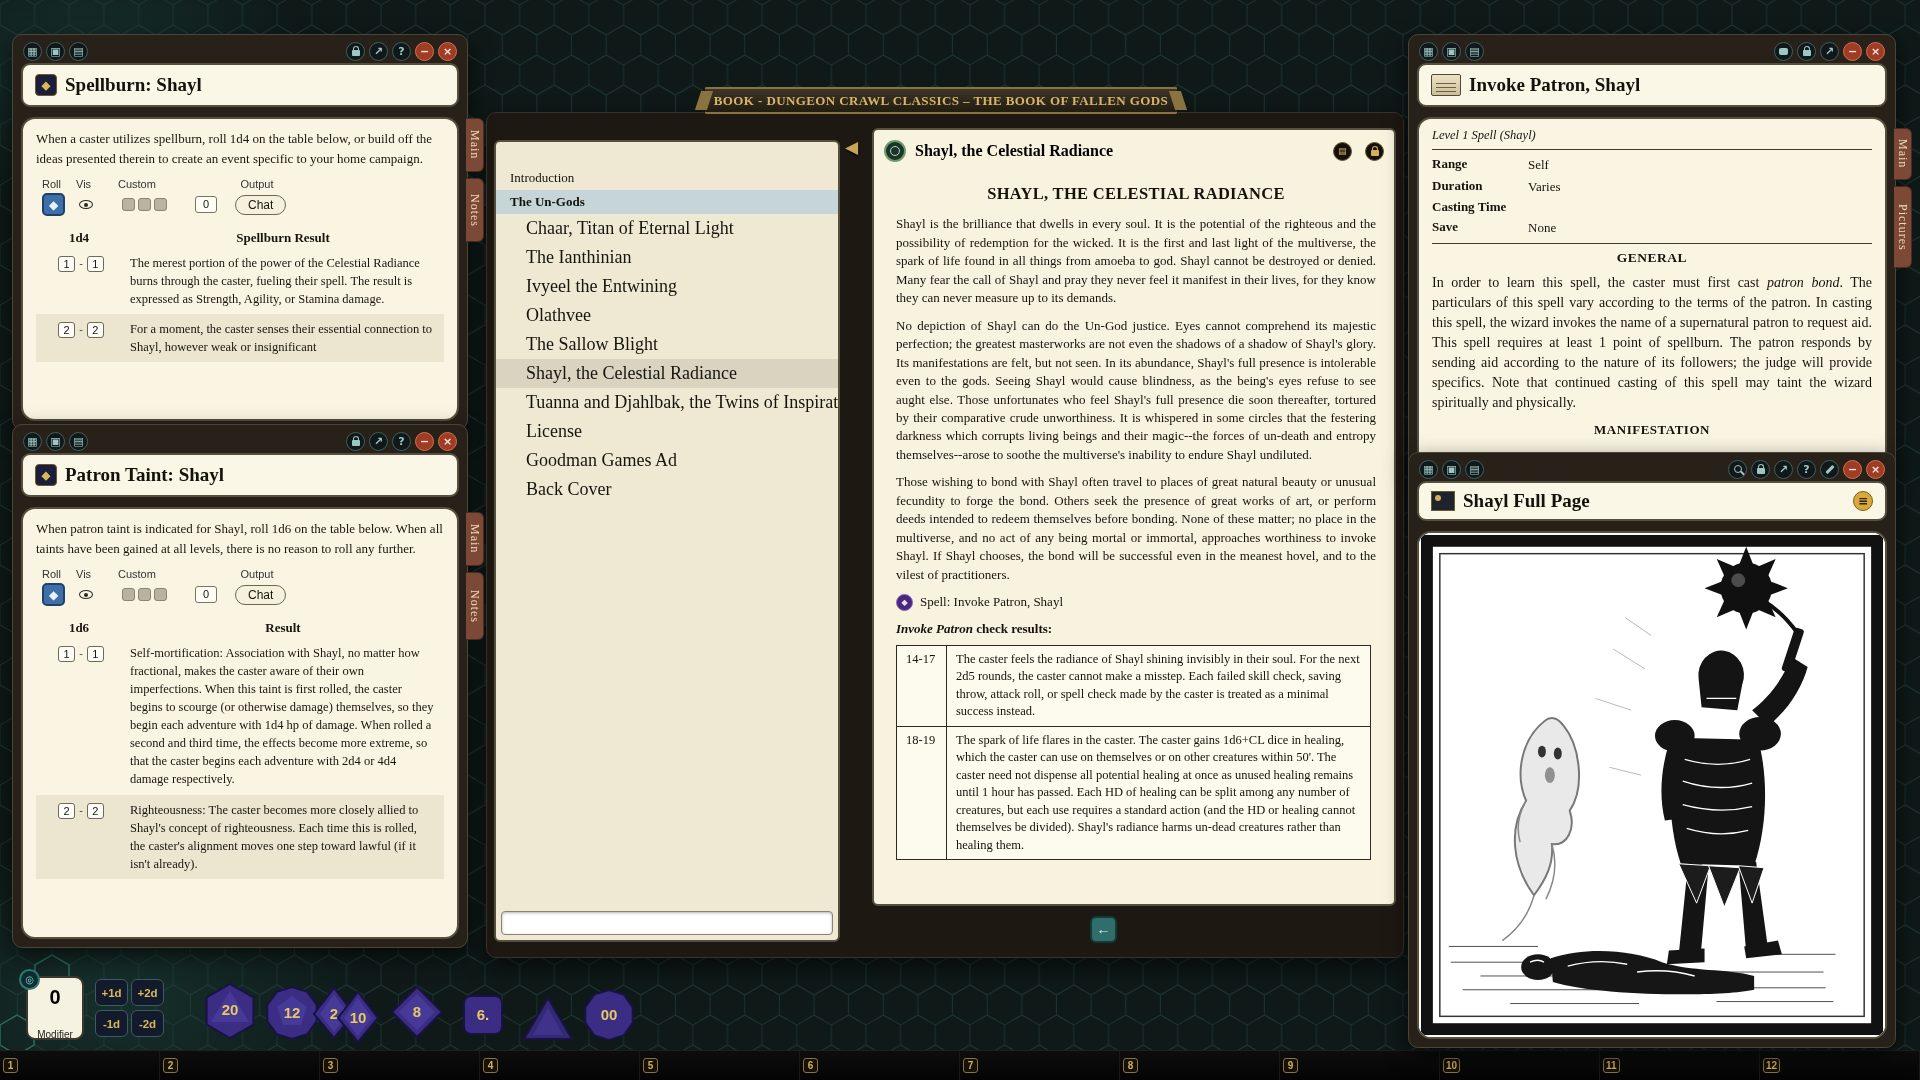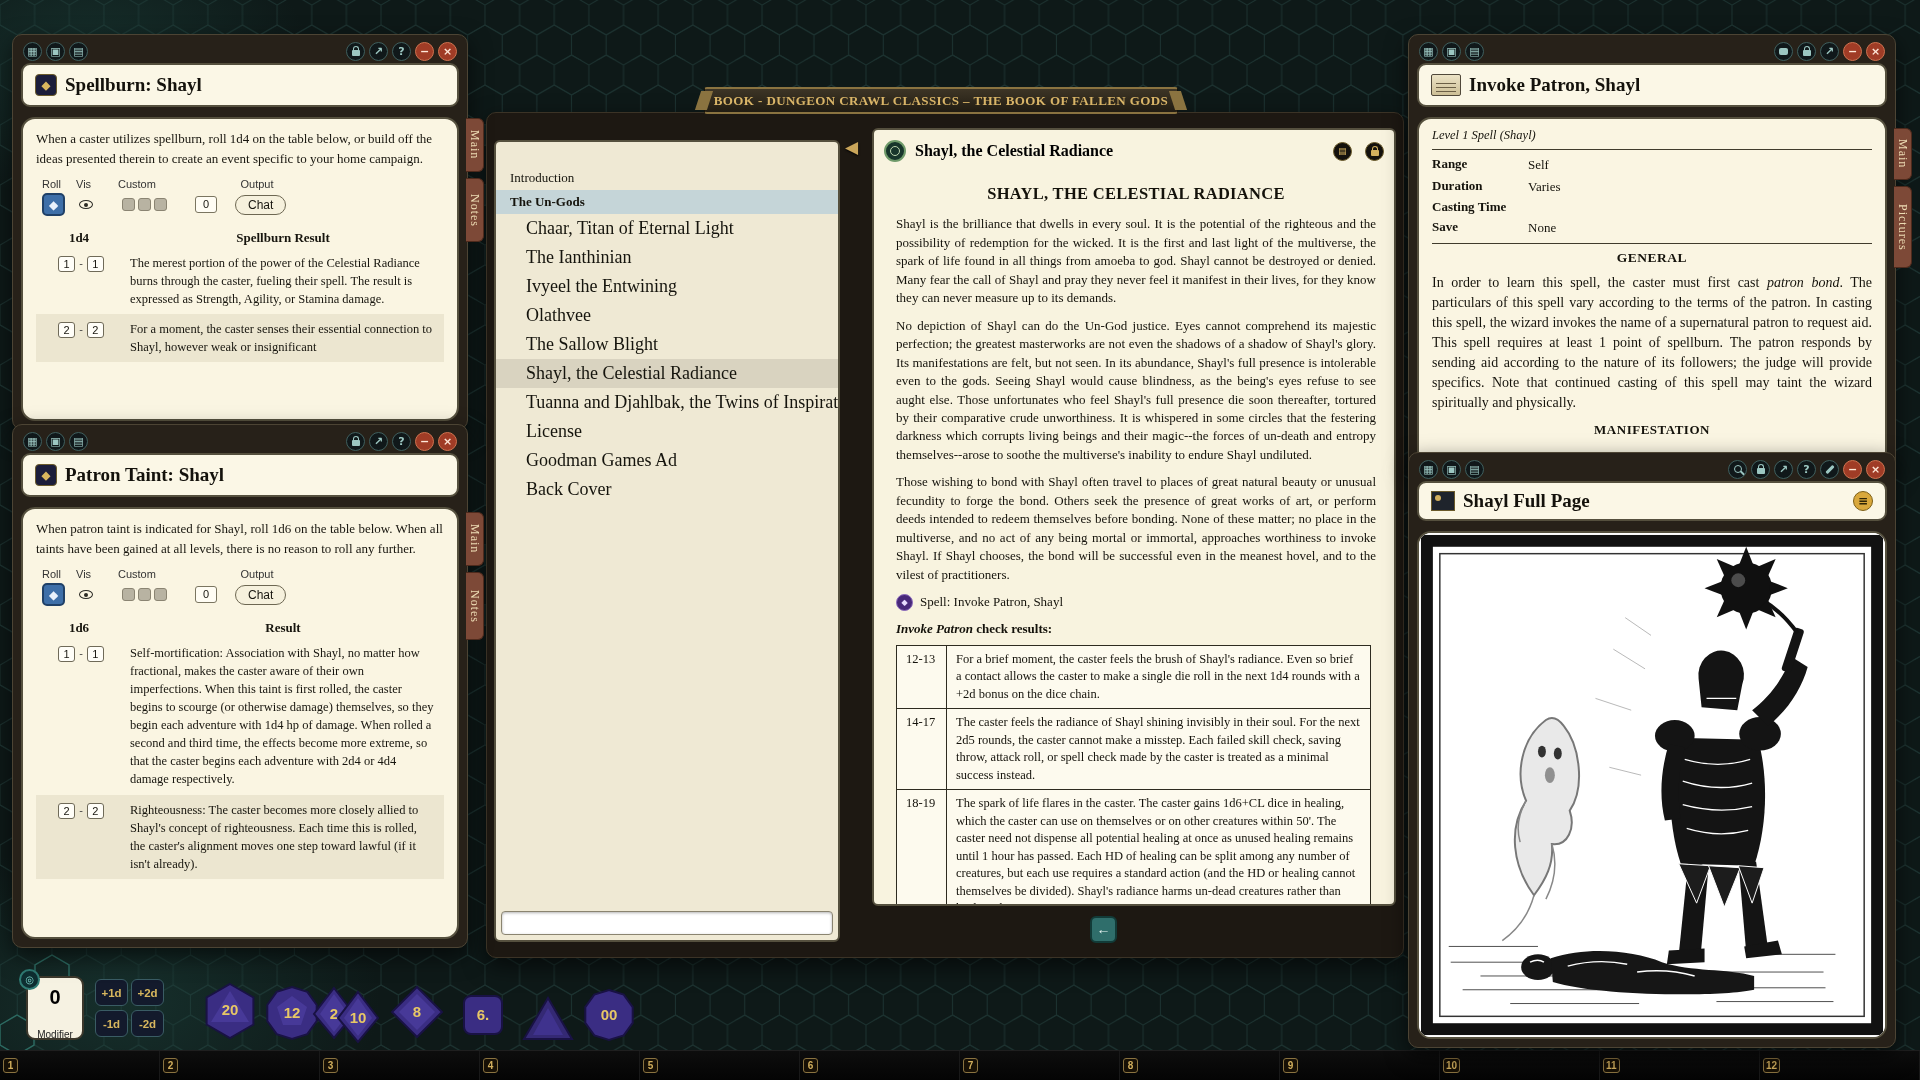--- a/index.html
+++ b/index.html
@@ -274,24 +274,20 @@
       <p>Shayl is the brilliance that dwells in every soul. It is the potential of the righteous and the possibility of redemption for the wicked. It is the first and last light of the multiverse, the spark of life found in all things from amoeba to god. Shayl cannot be destroyed or denied. Many fear the call of Shayl and pray they never feel it manifest in their lives, for they know they can never measure up to its demands.</p>
       <p>No depiction of Shayl can do the Un-God justice. Eyes cannot comprehend its majestic perfection; the greatest masterworks are not even the shadows of a shadow of Shayl's glory. Its manifestations are felt, but not seen. In its abundance, Shayl's full presence is intolerable even to the gods. Seeing Shayl would cause blindness, as the being's eyes refuse to see aught else. Those unfortunates who feel Shayl's full presence die soon thereafter, tortured by their comparative crude unworthiness. It is whispered in some circles that the festering darkness which corrupts living beings and their magic--the forces of un-death and entropy themselves--arose to soothe the multiverse's inability to endure Shayl undiluted.</p>
       <p>Those wishing to bond with Shayl often travel to places of great natural beauty or unusual fecundity to forge the bond. Others seek the presence of great works of art, or perform deeds intended to redeem themselves before bonding. None of these matter; no place in the multiverse, and no act of any being mortal or immortal, approaches worthiness to invoke Shayl. If Shayl chooses, the bond will be successful even in the meanest hovel, and to the vilest of practitioners.</p>
       <div class="spell-link">
         <span class="spell-link-icon">◆</span>
         <span>Spell: Invoke Patron, Shayl</span>
       </div>
       <div class="results-label"><i>Invoke Patron</i><span> check results:</span></div>
       <table class="results-table">
         <tbody>
-            <tr>
-          <td class="range">12-13</td>
-          <td>For a brief moment, the caster feels the brush of Shayl's radiance. Even so brief a contact allows the caster to make a single die roll in the next 1d4 rounds with a +2d bonus on the dice chain.</td>
-        </tr>
         <tr>
           <td class="range">14-17</td>
           <td>The caster feels the radiance of Shayl shining invisibly in their soul. For the next 2d5 rounds, the caster cannot make a misstep. Each failed skill check, saving throw, attack roll, or spell check made by the caster is treated as a minimal success instead.</td>
         </tr>
         <tr>
           <td class="range">18-19</td>
           <td>The spark of life flares in the caster. The caster gains 1d6+CL dice in healing, which the caster can use on themselves or on other creatures within 50'. The caster need not dispense all potential healing at once as unused healing remains until 1 hour has passed. Each HD of healing can be split among any number of creatures, but each use requires a standard action (and the HD or healing cannot themselves be divided). Shayl's radiance harms un-dead creatures rather than healing them.</td>
         </tr>
 
       </tbody>

